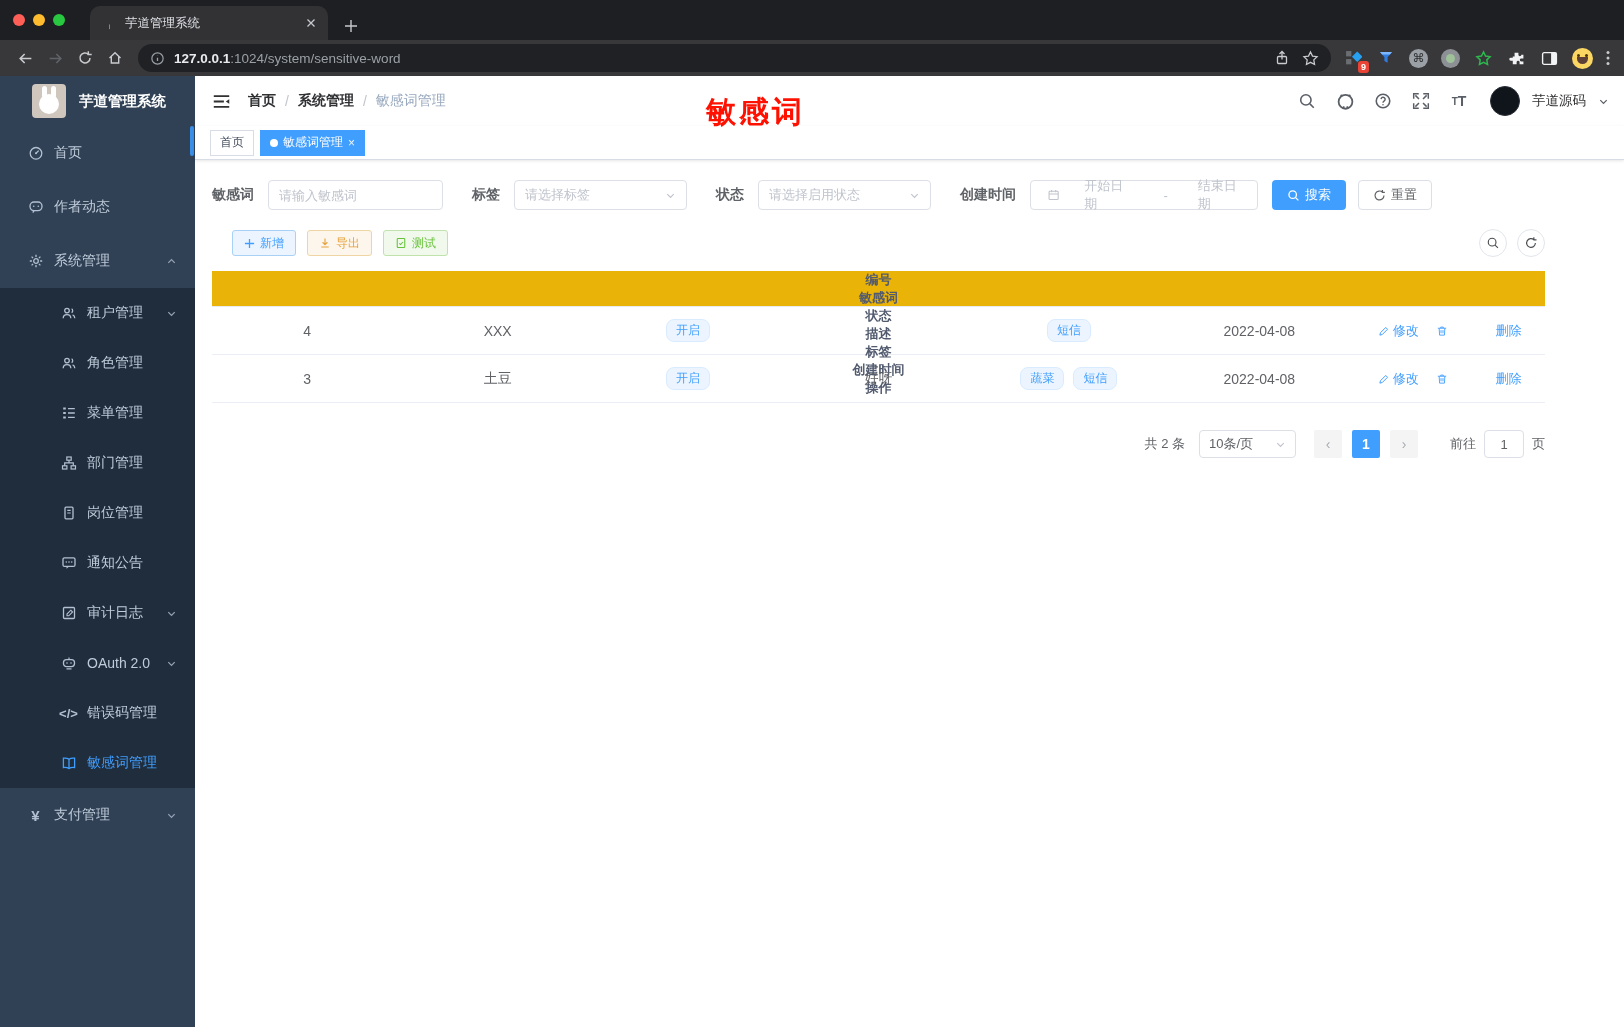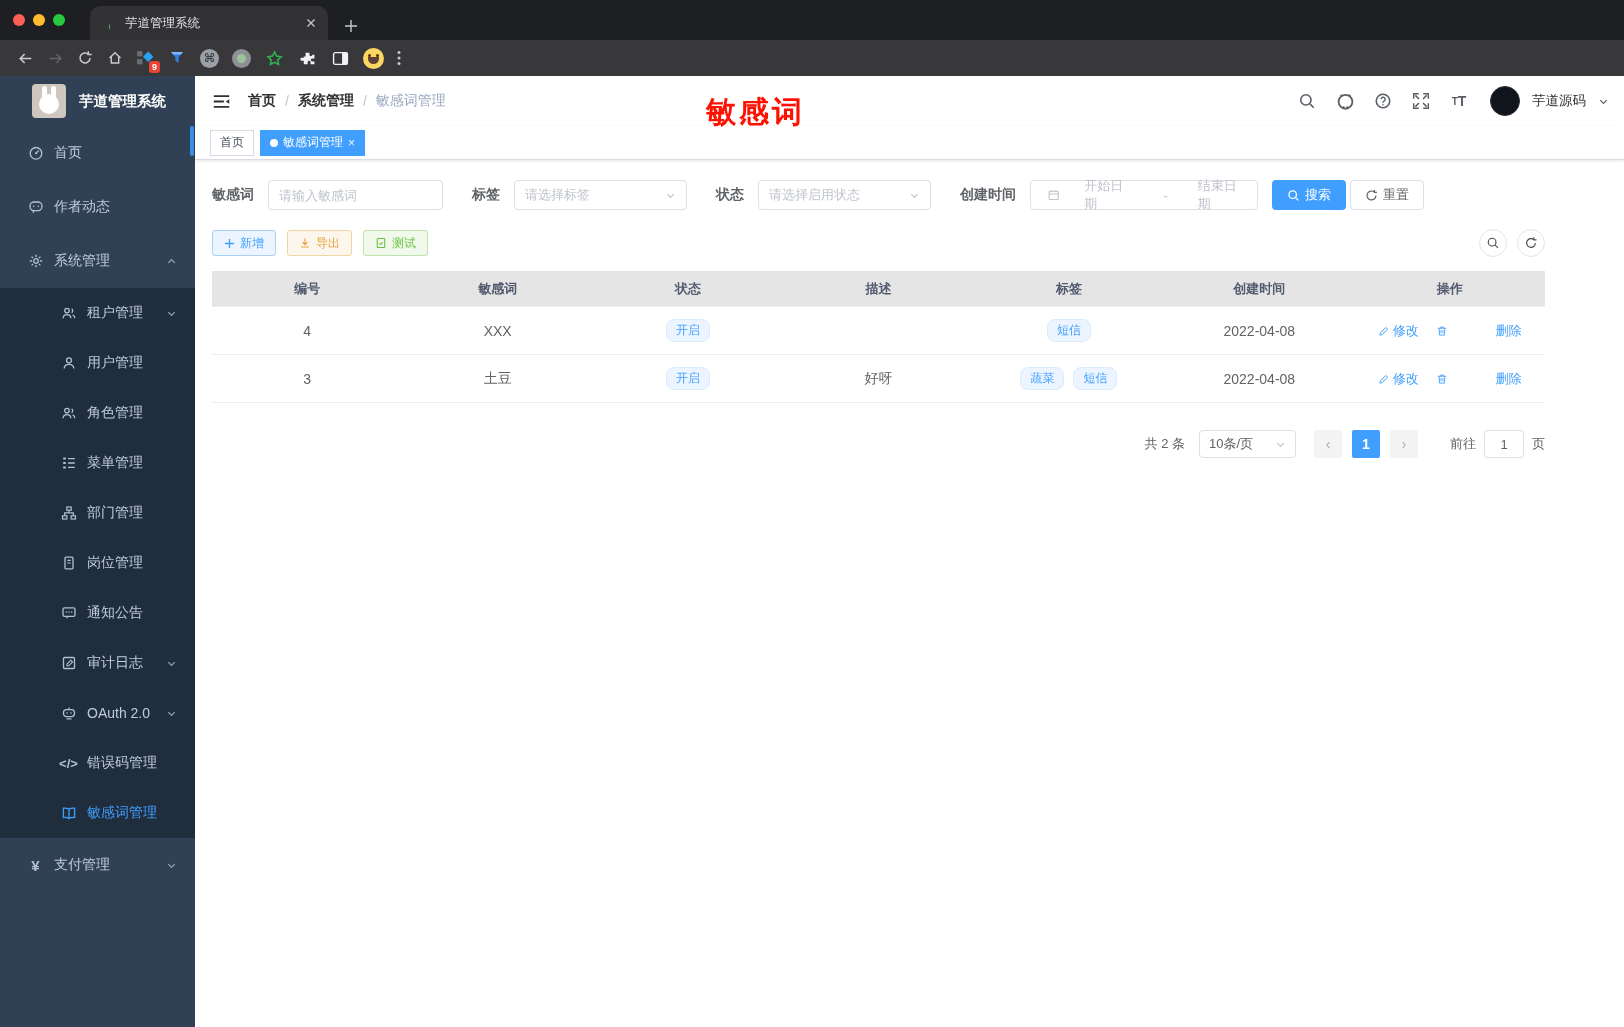--- a/index.html
+++ b/index.html
@@ -96,35 +96,35 @@
   .box input { border:none; outline:none; width:100%; font-size:13px; color:#606266; font-family:inherit; }
   .box input::placeholder { color:#bfc3cc; }
   .ph { color:#bfc3cc; }
   .w-input { width:175px; }
   .w-select { width:173px; }
   .sel-caret { margin-left:auto; color:#c0c4cc; }
   .date-box { width:228px; gap:24px; color:#bfc3cc;padding-left:16px; }
   .date-box .dsep { color:#bfc3cc; margin:0 6px; }
   .btn { height:30px; border-radius:4px; padding:0 14px; font-size:13px; display:inline-flex;
     align-items:center; gap:5px; cursor:pointer; border:1px solid transparent; }
-  .btn-search { background:#409eff; color:#fff; margin-right:4px; }
+  .btn-search { background:#409eff; color:#fff; margin-right:12px; }
   .btn-reset { background:#fff; color:#606266; border-color:#dcdfe6; }
 
   .actions { margin-top:19px; display:flex; align-items:center; width:1333px; }
   .abtn { height:26px; padding:0 11px; border-radius:3px; font-size:12px; display:inline-flex;
     align-items:center; gap:5px; border:1px solid; margin-right:11px; cursor:pointer; }
-  .abtn.add { background:#ecf5ff; border-color:#a9d0f5; color:#409eff; }
+  .abtn.add { background:#ecf5ff; border-color:#a9d0f5; color:#409eff;margin-left:20px; }
   .abtn.export { background:#fdf6ec; border-color:#f0d5a4; color:#e6a23c; }
   .abtn.test { background:#f0f9eb; border-color:#bfe3ab; color:#67c23a; }
   .round-btns { margin-left:auto; display:flex; gap:10px; }
   .rbtn { width:28px; height:28px; border-radius:50%; border:1px solid #e2e5eb; background:#fff;
     color:#4a4c4f; display:flex; align-items:center; justify-content:center; cursor:pointer; }
 
   .table { margin-top:14px; width:1333px; }
-  .thead { display:flex; background:#e5e5e5; height:36px; align-items:center; border-bottom:1px solid #e8ebf0; }
+  .thead { display:flex; background:#eab308; height:36px; align-items:center; border-bottom:1px solid #e8ebf0;flex-direction:column; }
   .th { flex:1; text-align:center; color:#515a6e; font-weight:bold; font-size:13px; }
   .trow { display:flex; height:48px; align-items:center; border-bottom:1px solid #ebeef5; }
   .td { flex:1; text-align:center; color:#606266; font-size:14px; }
   .tbadge { display:inline-block; padding:3px 9px; font-size:12px; color:#409eff; background:#ecf5ff;
     border:1px solid #d9ecff; border-radius:8px; line-height:1.3; }
   .tags-cell .tbadge + .tbadge { margin-left:9px; }
   .oplink { color:#409eff; font-size:13px; display:inline-flex; align-items:center; gap:3px; cursor:pointer; }
   .oplink + .oplink { margin-left:13px;gap:48px; }
 
   .pagination { width:1333px; display:flex; align-items:center; justify-content:flex-end; margin-top:27px;
@@ -178,20 +178,36 @@
         <svg width="16" height="16" viewBox="0 0 16 16">
           <path d="M13 8A5 5 0 1 1 11.5 4.4" stroke="currentColor" stroke-width="1.5" fill="none"></path>
           <path d="M11.3 1.2v3.4h3.4" stroke="currentColor" stroke-width="1.5" fill="none"></path>
         </svg>
       </span>
     <span class="navbtn">
         <svg width="16" height="16" viewBox="0 0 16 16">
           <path d="M2.5 8L8 2.8 13.5 8M4.3 6.8V13h7.4V6.8" stroke="currentColor" stroke-width="1.4" fill="none"></path>
         </svg>
       </span>
+    <div class="urlbar">
+      <svg width="15" height="15" viewBox="0 0 16 16">
+          <circle cx="8" cy="8" r="6" stroke="#9aa0a6" fill="none" stroke-width="1.3"></circle>
+          <path d="M8 7.2v3.4M8 5v.2" stroke="#9aa0a6" stroke-width="1.4"></path>
+        </svg>
+      <span class="url"><b>127.0.0.1</b><span>:1024/system/sensitive-word</span></span>
+      <span class="url-right">
+        <svg width="16" height="16" viewBox="0 0 16 16">
+            <rect x="3.5" y="6.5" width="9" height="7" rx="1" stroke="currentColor" fill="none" stroke-width="1.3"></rect>
+            <path d="M8 9.5V1.8M5.5 4L8 1.5 10.5 4" stroke="currentColor" fill="none" stroke-width="1.3"></path>
+          </svg>
+        <svg width="17" height="17" viewBox="0 0 16 16">
+            <path d="M8 1.8l1.9 3.9 4.3.6-3.1 3 .7 4.3L8 11.6l-3.8 2 .7-4.3-3.1-3 4.3-.6z" stroke="currentColor" fill="none" stroke-width="1.2"></path>
+          </svg>
+      </span>
+    </div>
     <div class="extbar">
       <span class="ext">
         <svg width="17" height="17" viewBox="0 0 16 16">
             <rect x="1" y="1" width="5" height="5" fill="#6a6d71"></rect>
             <rect x="1" y="8.5" width="5" height="5" fill="#6a6d71"></rect>
             <rect x="8" y="2.8" width="7" height="7" transform="rotate(45 11.5 6.3)" fill="#28a0f0"></rect>
           </svg>
         <span class="badge9">9</span>
       </span>
       <span class="ext">
@@ -280,29 +296,20 @@
         <span class="micon">
             <svg width="16" height="16" viewBox="0 0 16 16">
               <circle cx="6" cy="5.6" r="2.3" stroke="currentColor" fill="none" stroke-width="1.3"></circle>
               <path d="M2.2 13.2c0-2.1 1.7-3.6 3.8-3.6s3.8 1.5 3.8 3.6M10.6 3.7a2.3 2.3 0 0 1 0 3.9M11.6 9.8c1.4.5 2.2 1.8 2.2 3.4" stroke="currentColor" fill="none" stroke-width="1.3"></path>
             </svg>
           </span>
         <span>租户管理</span>
         <svg class="caret" width="11" height="11" viewBox="0 0 12 12">
             <path d="M2.5 4.5L6 8l3.5-3.5" stroke="currentColor" fill="none" stroke-width="1.4"></path>
           </svg>
-      </div>
-      <div class="mi">
-        <span class="micon">
-            <svg width="16" height="16" viewBox="0 0 16 16">
-              <circle cx="8" cy="5.3" r="2.5" stroke="currentColor" fill="none" stroke-width="1.3"></circle>
-              <path d="M3.2 13.5c0-2.6 2.1-4.2 4.8-4.2s4.8 1.6 4.8 4.2" stroke="currentColor" fill="none" stroke-width="1.3"></path>
-            </svg>
-          </span>
-        <span>用户管理</span>
       </div>
       <div class="mi">
         <span class="micon">
             <svg width="16" height="16" viewBox="0 0 16 16">
               <circle cx="6" cy="5.6" r="2.3" stroke="currentColor" fill="none" stroke-width="1.3"></circle>
               <path d="M2.2 13.2c0-2.1 1.7-3.6 3.8-3.6s3.8 1.5 3.8 3.6M10.6 3.7a2.3 2.3 0 0 1 0 3.9M11.6 9.8c1.4.5 2.2 1.8 2.2 3.4" stroke="currentColor" fill="none" stroke-width="1.3"></path>
             </svg>
           </span>
         <span>角色管理</span>
       </div>

